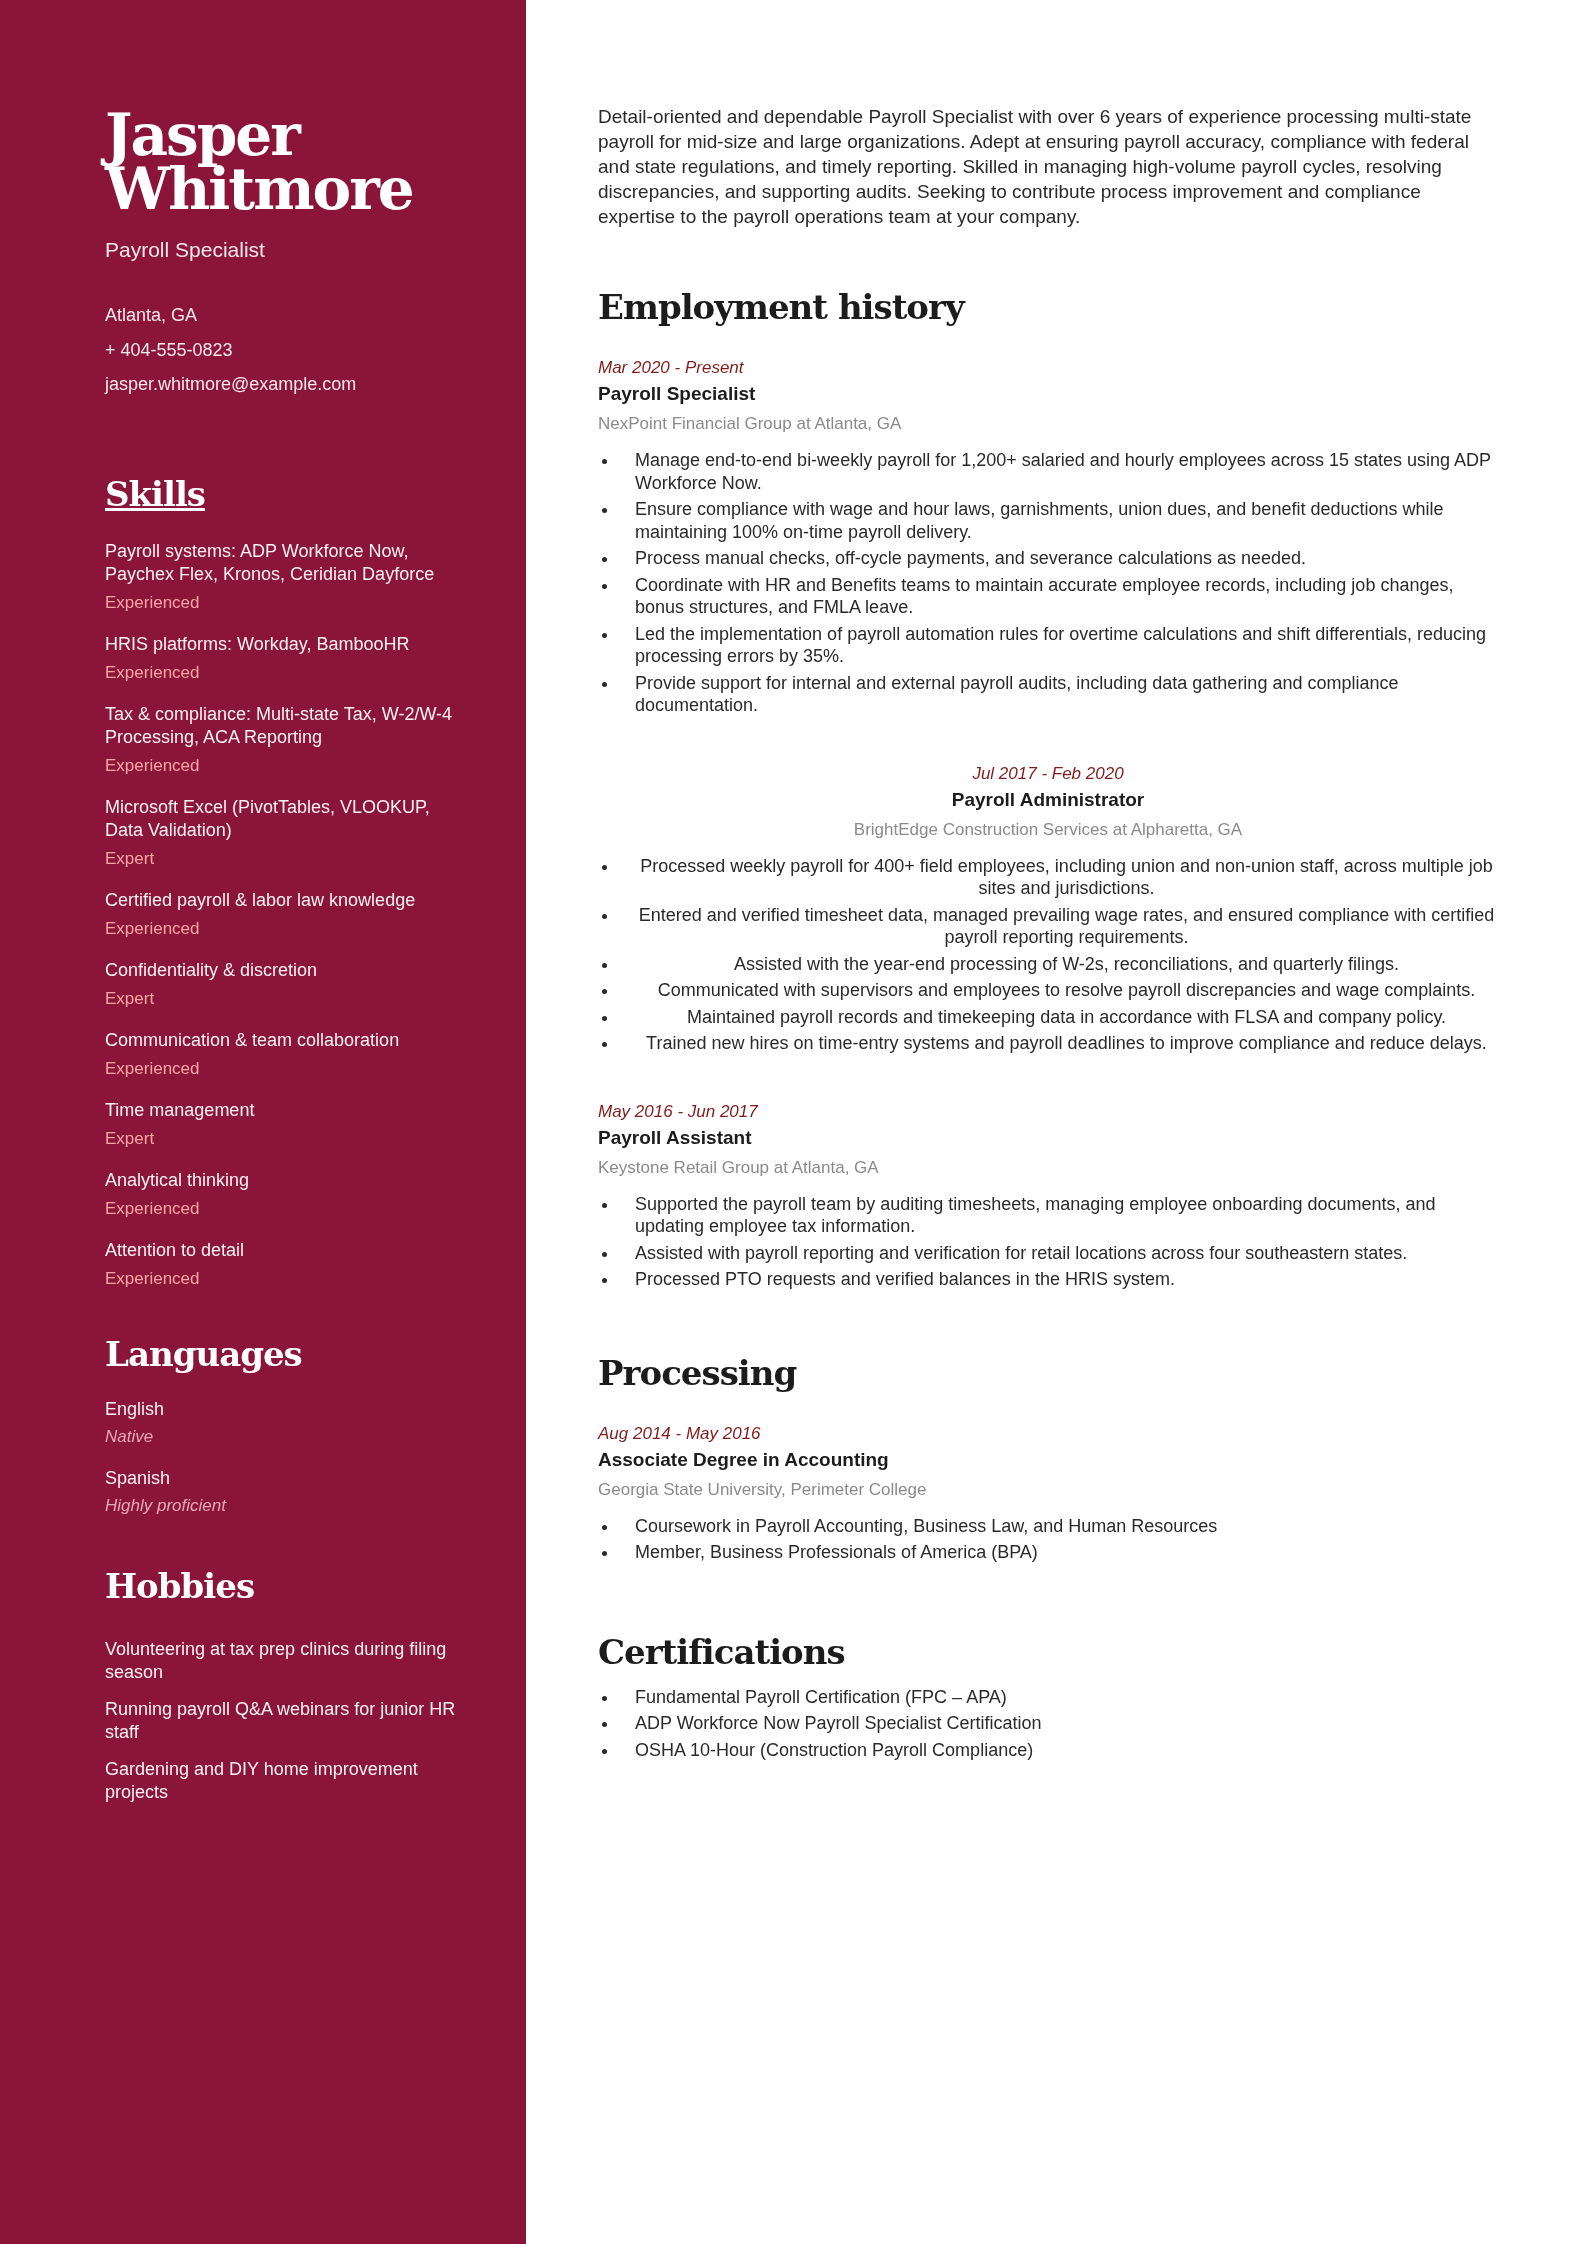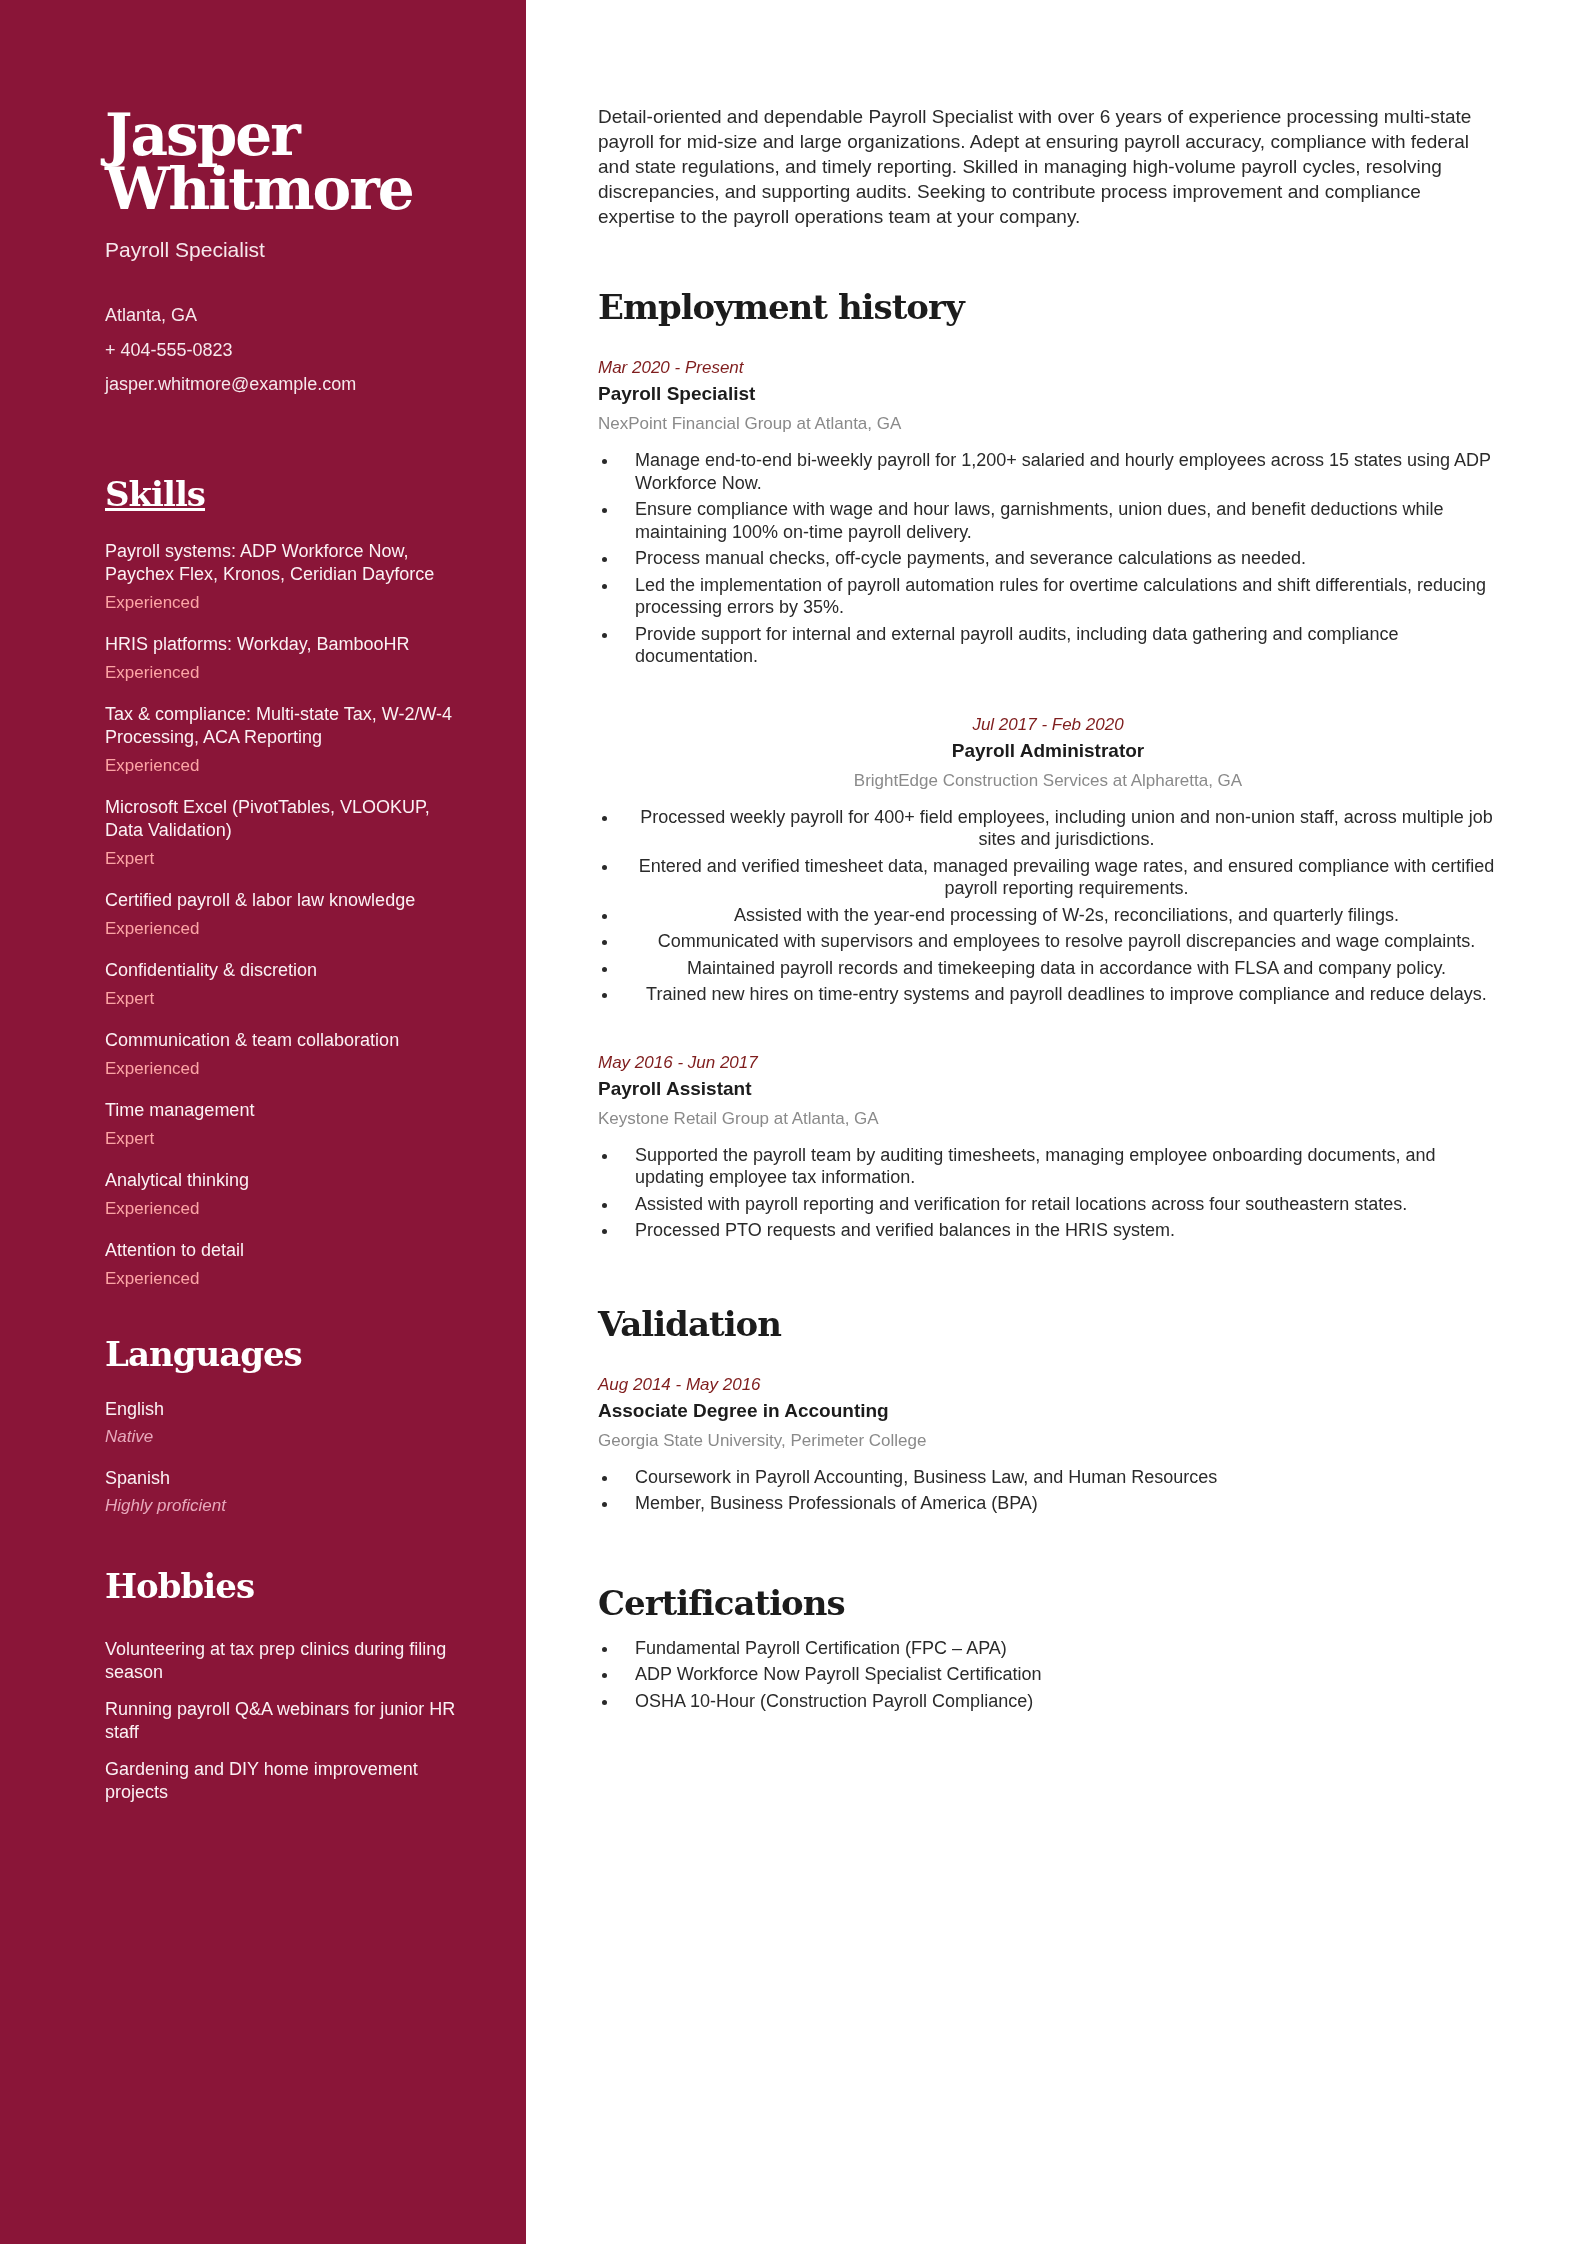--- a/index.html
+++ b/index.html
@@ -150,20 +150,21 @@
   <h2 class="sec-h emp-h">Employment history</h2>
 
   <section class="job">
     <div class="date">Mar 2020 - Present</div>
     <div class="title">Payroll Specialist</div>
     <div class="org">NexPoint Financial Group at Atlanta, GA</div>
     <ul class="bullets">
       <li>Manage end-to-end bi-weekly payroll for 1,200+ salaried and hourly employees across 15 states using ADP Workforce Now.</li>
       <li>Ensure compliance with wage and hour laws, garnishments, union dues, and benefit deductions while maintaining 100% on-time payroll delivery.</li>
       <li>Process manual checks, off-cycle payments, and severance calculations as needed.</li>
+      <li>Coordinate with HR and Benefits teams to maintain accurate employee records, including job changes, bonus structures, and FMLA leave.</li>
       <li>Led the implementation of payroll automation rules for overtime calculations and shift differentials, reducing processing errors by 35%.</li>
       <li>Provide support for internal and external payroll audits, including data gathering and compliance documentation.</li>
     </ul>
   </section>
 
   <section class="job job2">
     <div class="date">Jul 2017 - Feb 2020</div>
     <div class="title">Payroll Administrator</div>
     <div class="org">BrightEdge Construction Services at Alpharetta, GA</div>
     <ul class="bullets">
@@ -180,21 +181,21 @@
     <div class="date">May 2016 - Jun 2017</div>
     <div class="title">Payroll Assistant</div>
     <div class="org">Keystone Retail Group at Atlanta, GA</div>
     <ul class="bullets">
       <li>Supported the payroll team by auditing timesheets, managing employee onboarding documents, and updating employee tax information.</li>
       <li>Assisted with payroll reporting and verification for retail locations across four southeastern states.</li>
       <li>Processed PTO requests and verified balances in the HRIS system.</li>
     </ul>
   </section>
 
-  <h2 class="sec-h edu-h">Validation</h2>
+  <h2 class="sec-h edu-h">Processing</h2>
   <section class="edu">
     <div class="date">Aug 2014 - May 2016</div>
     <div class="title">Associate Degree in Accounting</div>
     <div class="org">Georgia State University, Perimeter College</div>
     <ul class="bullets">
       <li>Coursework in Payroll Accounting, Business Law, and Human Resources</li>
       <li>Member, Business Professionals of America (BPA)</li>
     </ul>
   </section>
 

